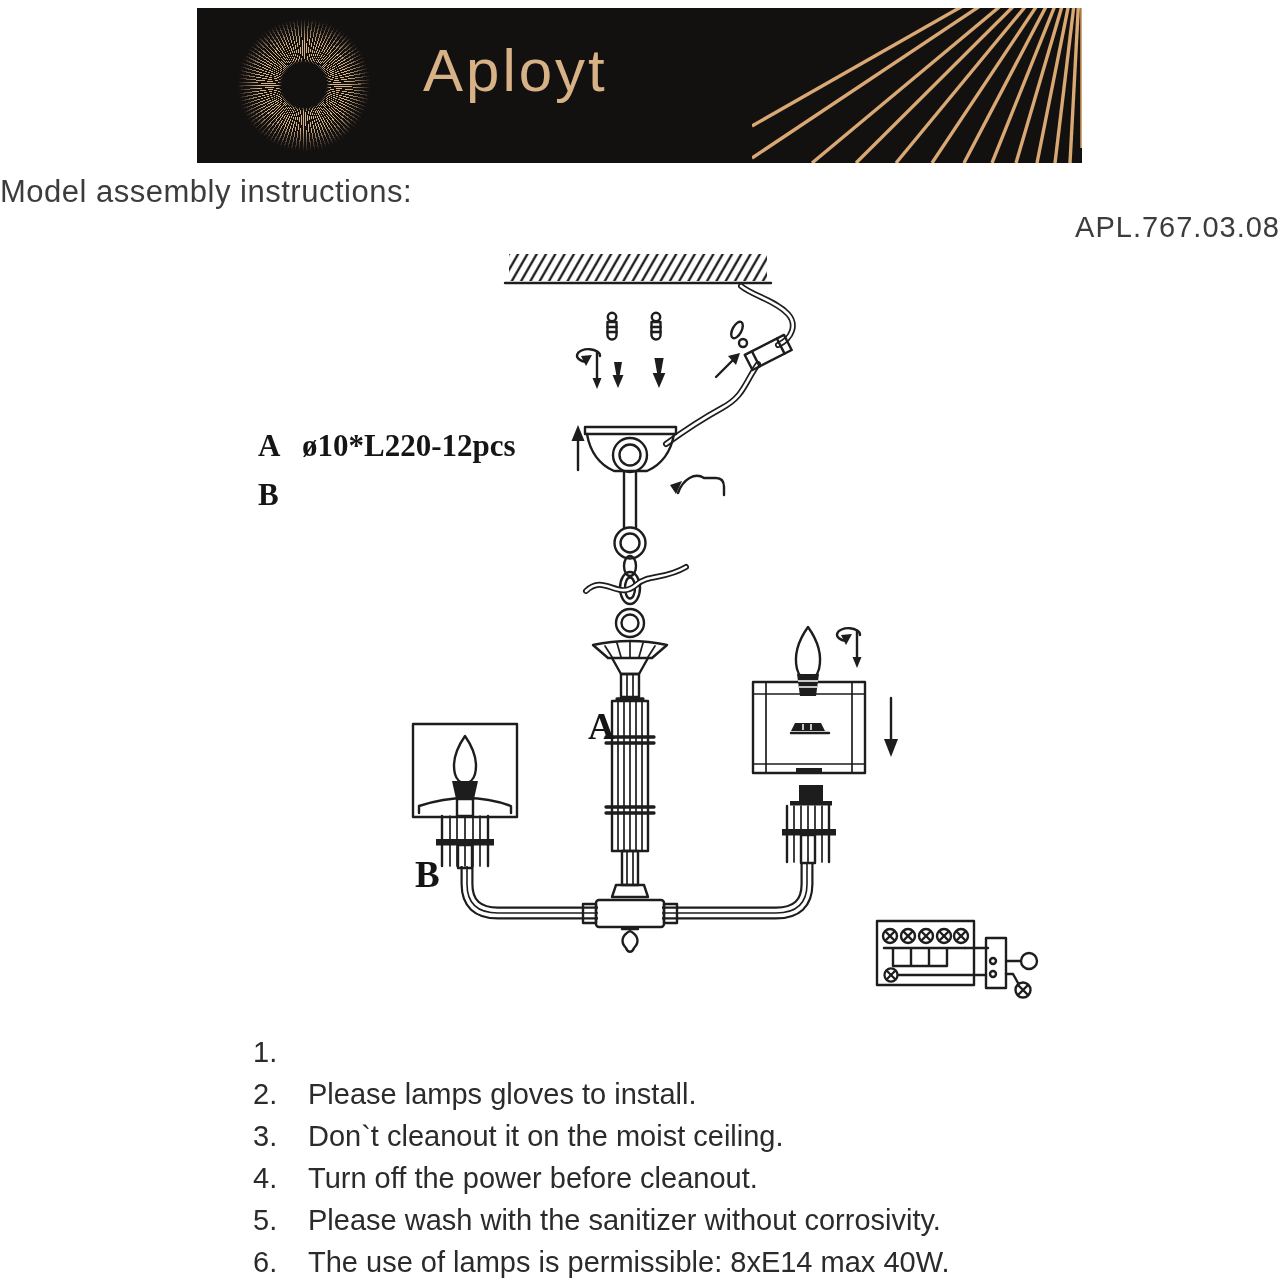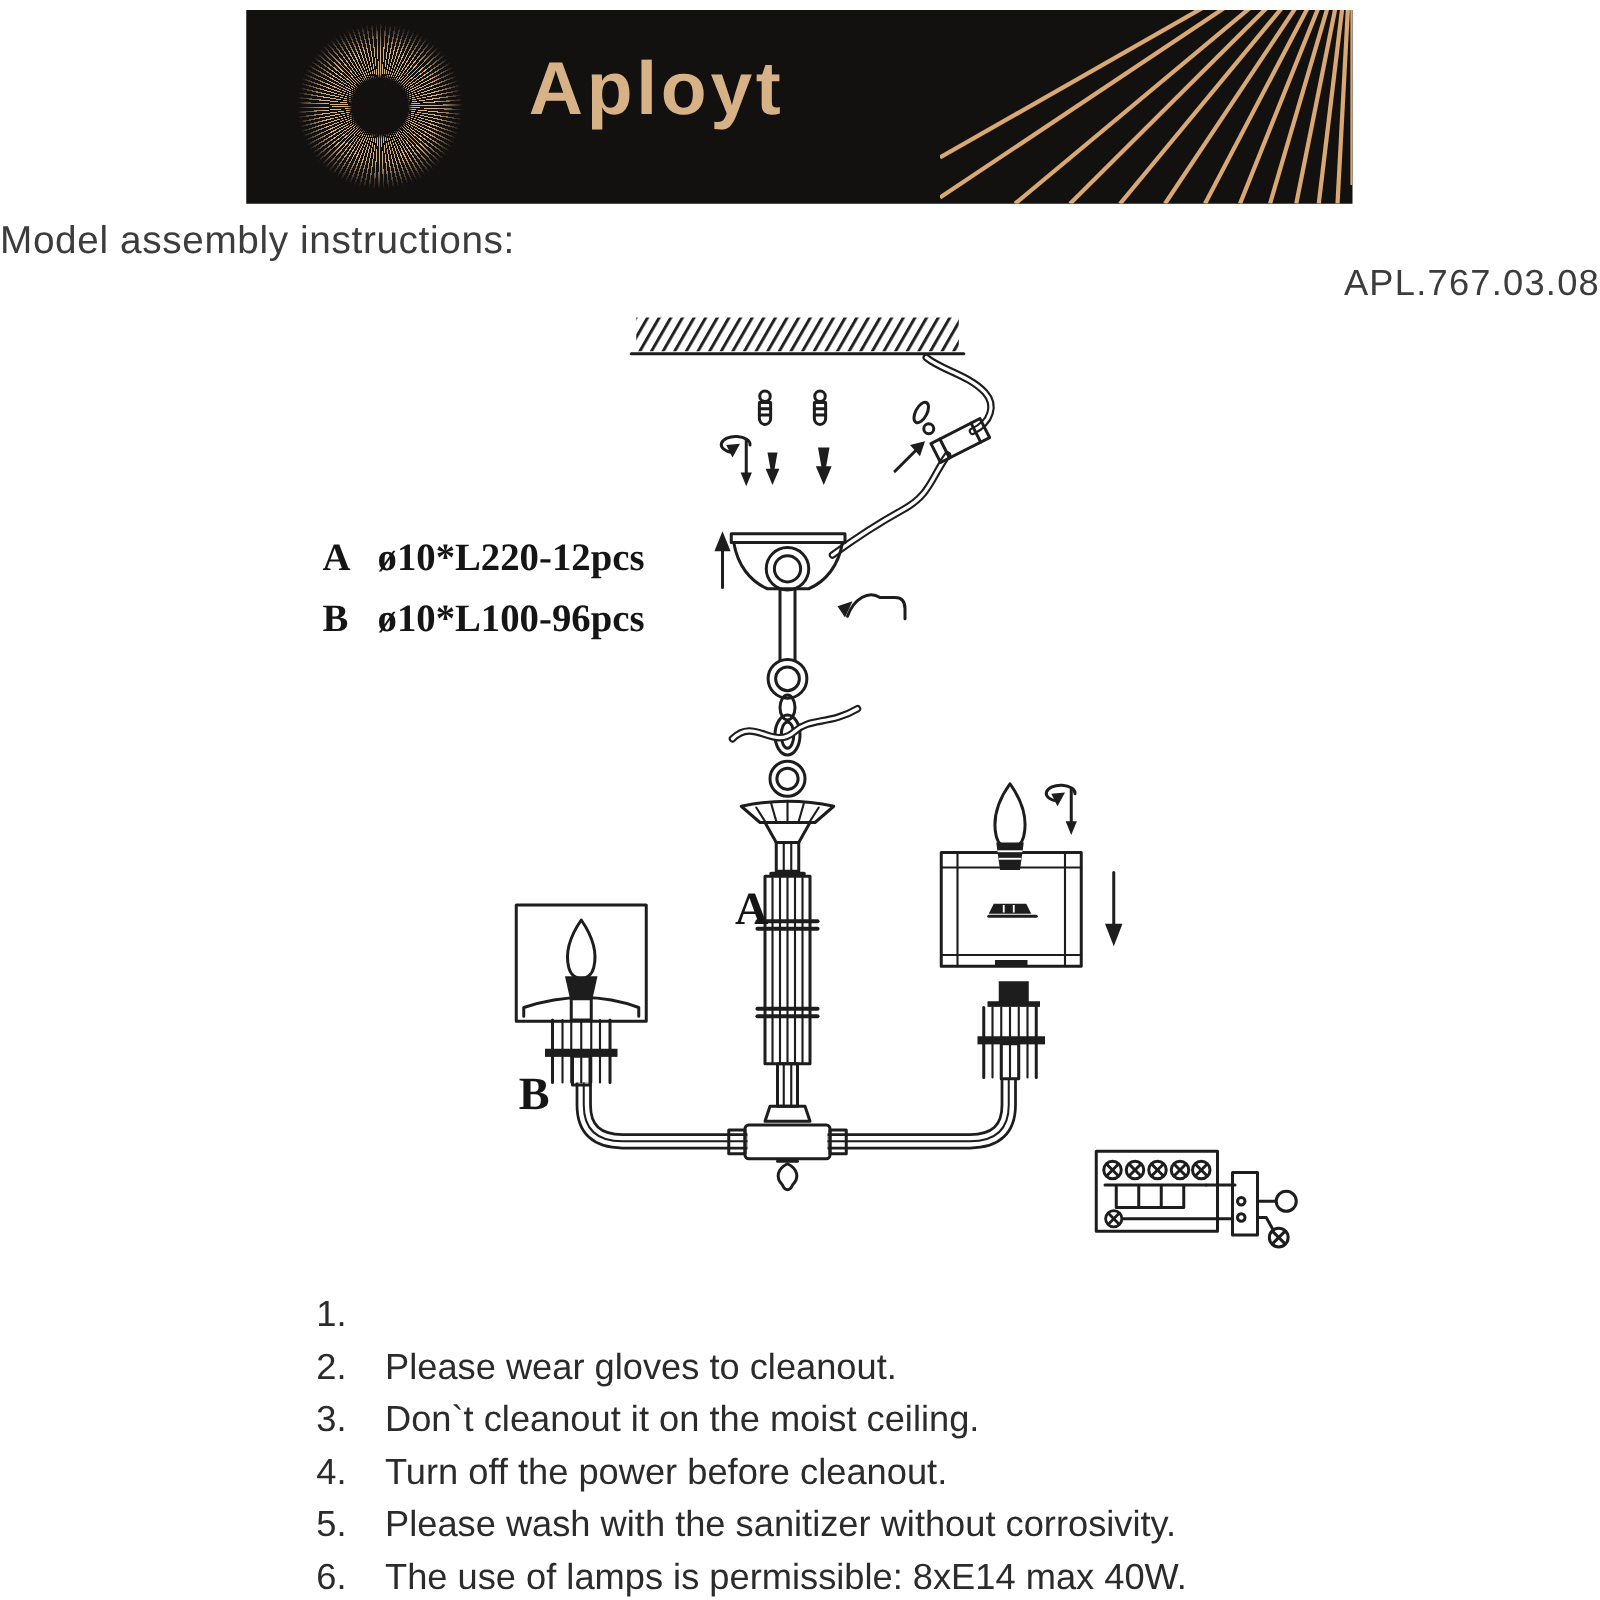--- a/index.html
+++ b/index.html
@@ -15,21 +15,21 @@
     background:#131010;overflow:hidden;
   }
   #sunburst{
     position:absolute;left:30px;top:0px;width:154px;height:154px;border-radius:50%;
     background:repeating-conic-gradient(#d8b287 0deg 1.1deg, transparent 1.1deg 3.4deg);
     -webkit-mask:radial-gradient(circle closest-side, transparent 0 29%, #000 34% 58%, transparent 86%);
     mask:radial-gradient(circle closest-side, transparent 0 29%, #000 34% 58%, transparent 86%);
   }
   #brand{
     position:absolute;left:226px;top:28px;
-    font-size:60px;font-weight:700;letter-spacing:3px;color:#d8b287;
+    font-size:60px;font-weight:400;letter-spacing:3px;color:#d8b287;
   }
   #rays{position:absolute;right:0;top:0;}
 
   
   #title1{left:0;top:174px;width:100%;text-align:left;
     font-size:31px;color:#3c3c3c;letter-spacing:.5px;}
   #title2{left:0;top:211px;width:100%;text-align:right;
     font-size:29px;color:#3c3c3c;letter-spacing:1px;}
 
   
@@ -83,21 +83,20 @@
 <div id="title1" class="abs">Model assembly instructions:</div>
 <div id="title2" class="abs">APL.767.03.08</div>
 
 <div id="parts" class="abs">
   <div class="part-row">
     <span class="part-id">A</span>
     <span class="part-spec">ø10*L220-12pcs</span>
   </div>
   <div class="part-row">
     <span class="part-id">B</span>
-    <span class="part-spec">ø10*L100-96pcs</span>
   </div>
 </div>
 
 <svg class="abs" style="left:0;top:0" width="1280" height="1280" viewBox="0 0 1280 1280">
   <defs>
     <pattern id="hp" width="9.3" height="30" patternUnits="userSpaceOnUse" patternTransform="skewX(-30)">
       <line x1="4.5" y1="-2" x2="4.5" y2="32" stroke="#1d1d1d" stroke-width="2.7"></line>
     </pattern>
     <g id="anch">
       <circle cx="0" cy="-14" r="4.2" class="ln"></circle>
@@ -311,21 +310,21 @@
   <text x="588" y="739">A</text>
   <text x="415" y="887">B</text>
 </svg>
 
 <div id="instructions" class="abs">
   <div class="ins-row">
     <span class="ins-num">1.</span>
   </div>
   <div class="ins-row">
     <span class="ins-num">2.</span>
-    <span class="ins-text">Please wear gloves to cleanout.</span>
+    <span class="ins-text">Please lamps gloves to install.</span>
   </div>
   <div class="ins-row">
     <span class="ins-num">3.</span>
     <span class="ins-text">Don`t cleanout it on the moist ceiling.</span>
   </div>
   <div class="ins-row">
     <span class="ins-num">4.</span>
     <span class="ins-text">Turn off the power before cleanout.</span>
   </div>
   <div class="ins-row">

